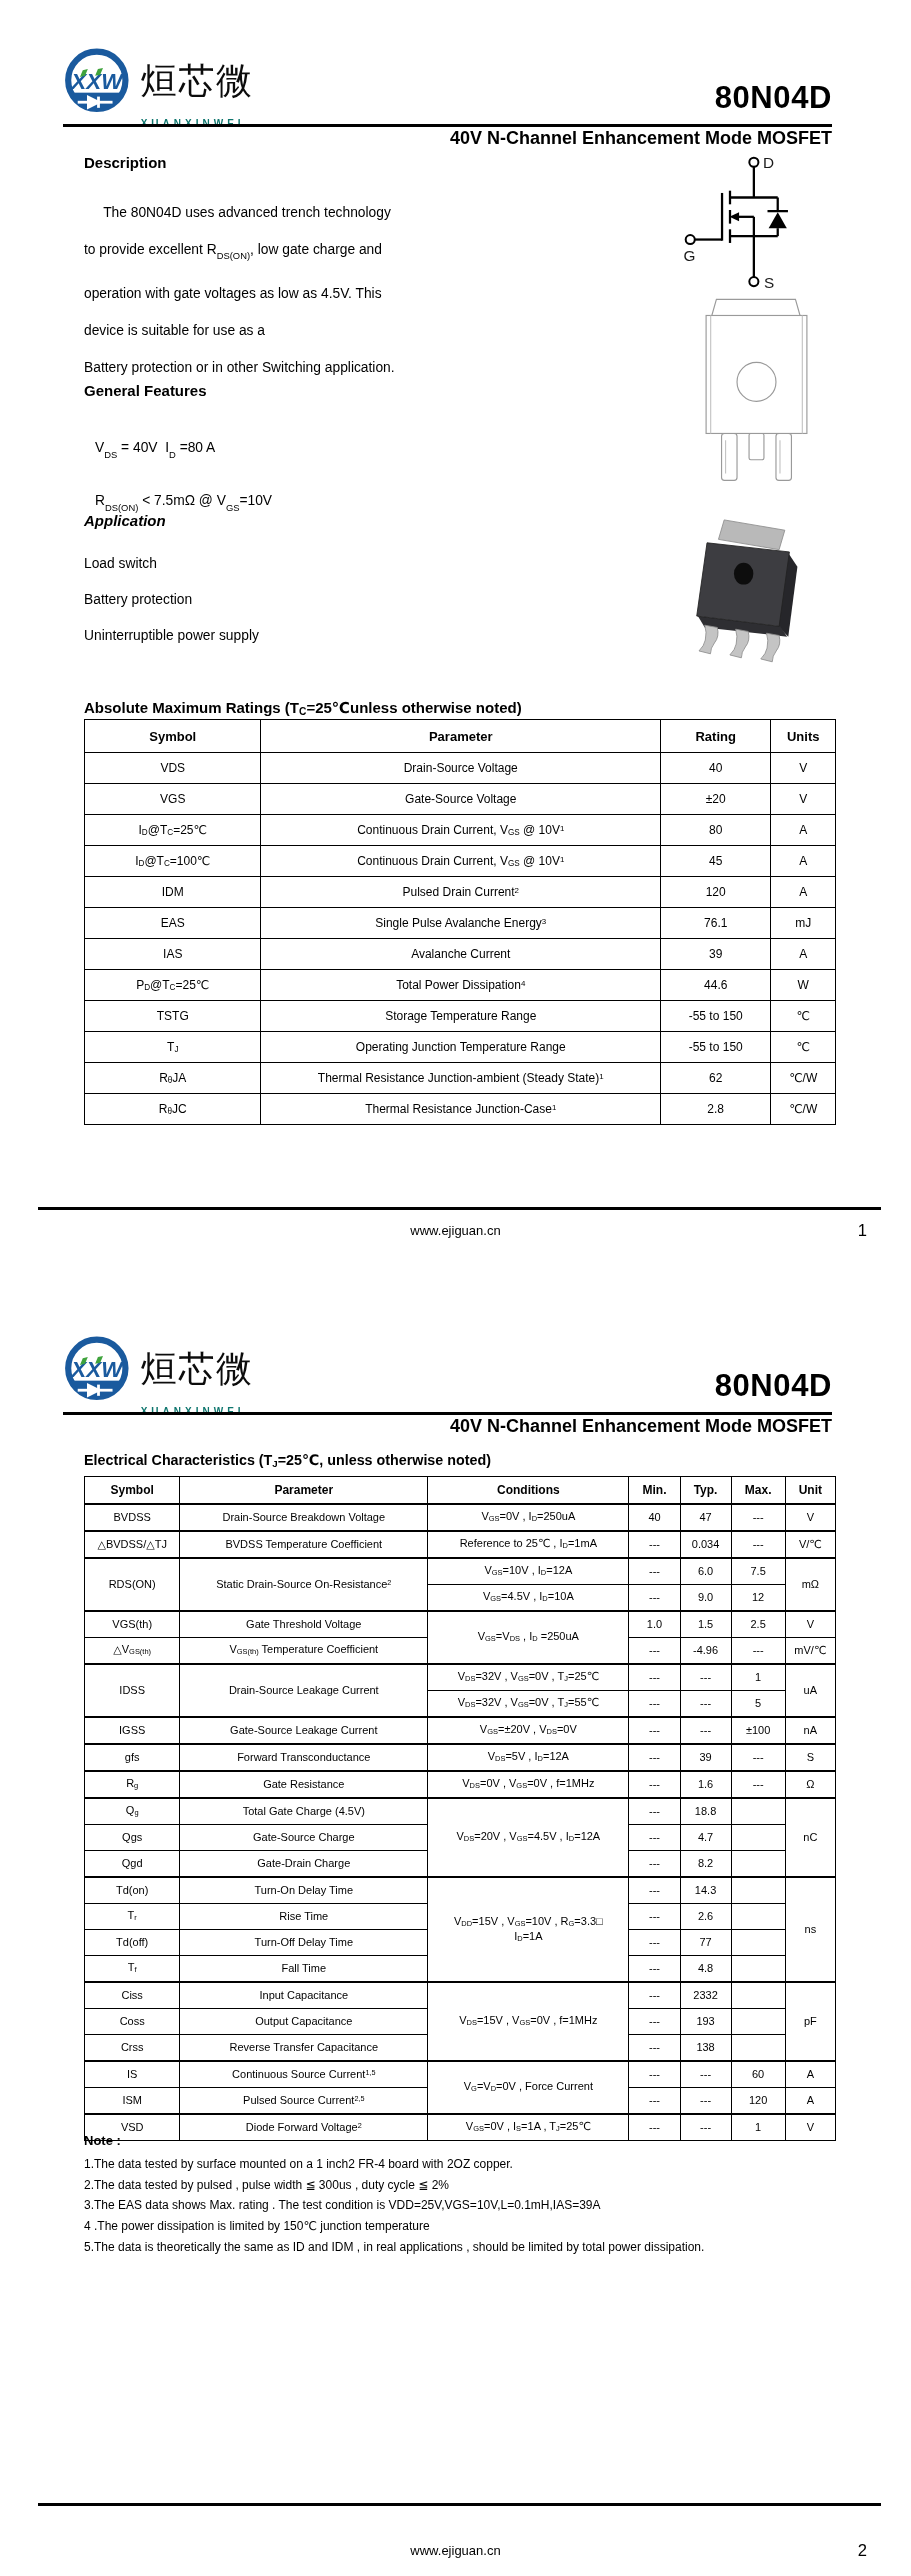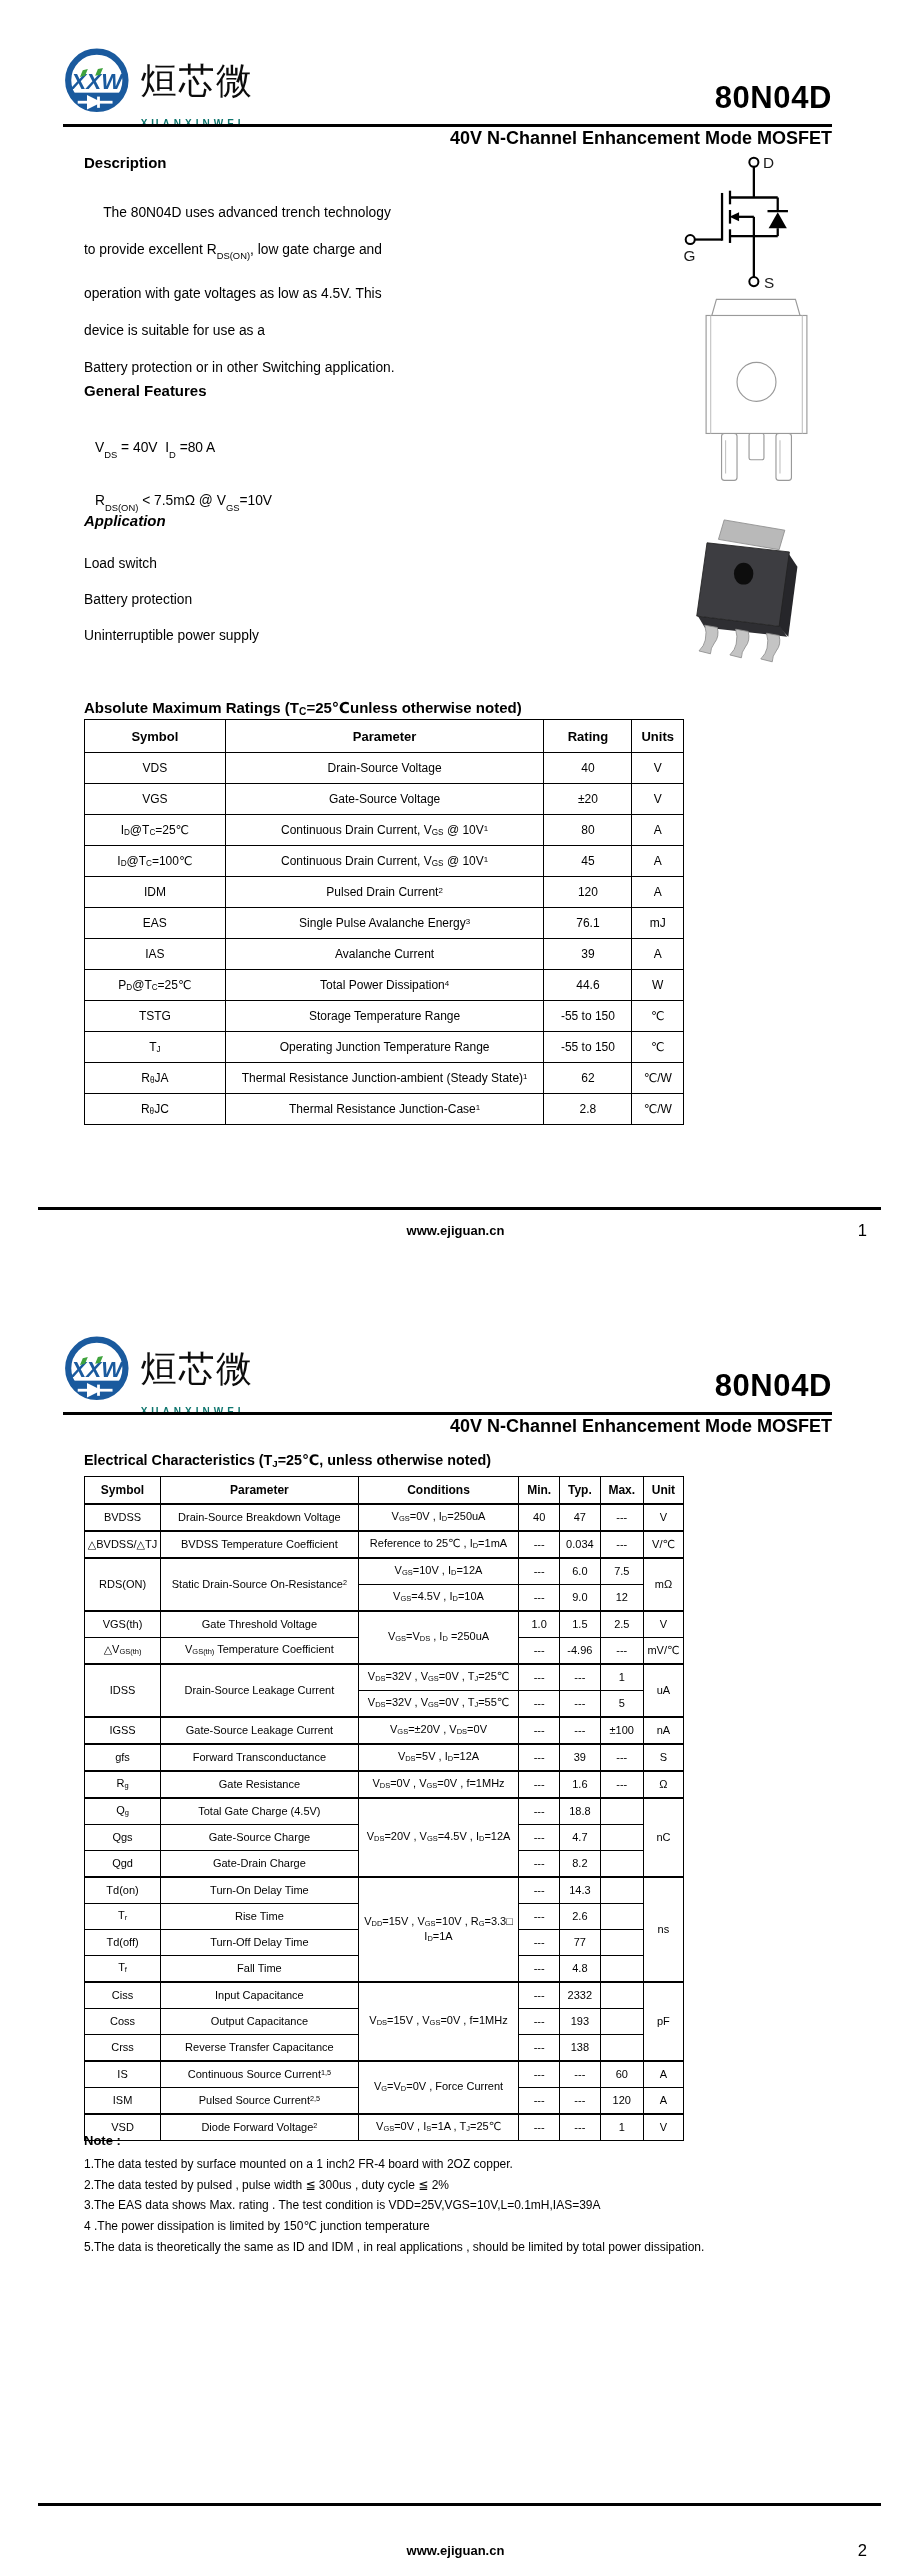--- a/index.html
+++ b/index.html
@@ -26,39 +26,39 @@
   .textblock{position:absolute;left:84px;font-size:13.8px;}
   .desc-lines{top:194px;line-height:37px;width:562px;}
   .gf-lines{top:425px;line-height:46px;width:562px;margin-left:11px;}
   .app-lines{top:546px;line-height:36px;width:562px;}
 
   
   .fig{position:absolute;}
   .fig text{font-family:"Liberation Sans","DejaVu Sans",sans-serif;fill:#1b1b1b;}
 
   
-  .tbl-wrap{position:absolute;left:84px;width:600px;}
+  .tbl-wrap{position:absolute;left:84px;width:752px;}
   table{border-collapse:collapse;width:100%;table-layout:fixed;border:1.7px solid #000;}
   th,td{border:1.1px solid #000;text-align:center;vertical-align:middle;padding:0 2.3px;
         overflow:hidden;}
   .t1 th{height:32px;font-size:13px;}
   .t1 td{height:30px;font-size:12px;}
   .t2 th{height:26px;font-size:12px;}
   .t2 td{height:25px;font-size:11px;line-height:1.2;}
   .t2 tr.g td{border-top:2.3px solid #000;}
   sub{font-size:68%;vertical-align:-14%;}
   sup{font-size:66%;vertical-align:34%;}
 
   
   .notes-title{position:absolute;left:84px;top:845px;font-size:13px;font-weight:bold;}
   .notes-lines{top:866px;line-height:20.7px;font-size:12px;width:763px;}
 
   
   .frule{position:absolute;left:38px;height:3.4px;width:843px;background:#000;}
-  .furl{position:absolute;left:0;width:100%;text-align:center;font-size:13px;font-weight:bold;}
+  .furl{position:absolute;left:0;width:100%;text-align:center;font-size:13px;}
   .fpage{position:absolute;right:44px;font-size:16.6px;}
   .p1 .frule{top:1207px;} .p1 .furl{top:1223px;} .p1 .fpage{top:1221px;}
   .p2 .frule{top:1215px;} .p2 .furl{top:1255px;} .p2 .fpage{top:1253px;}
 </style>
 </head>
 <body>
 
 <section class="page p1">
 
   <div class="logo">

